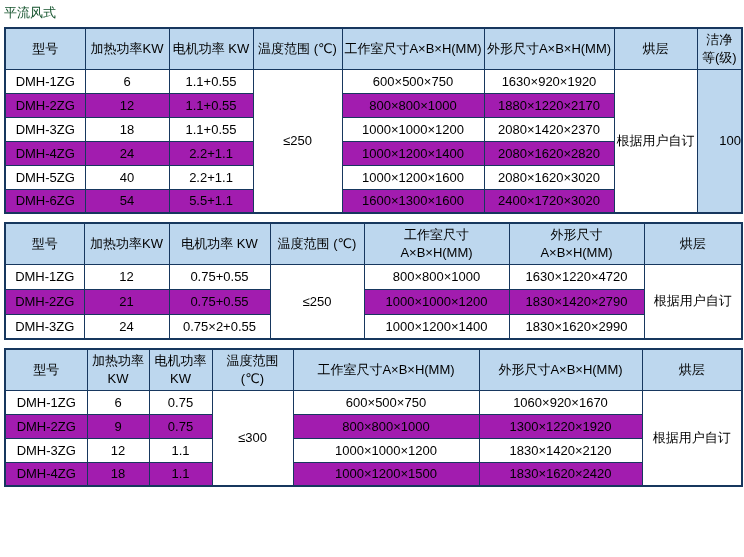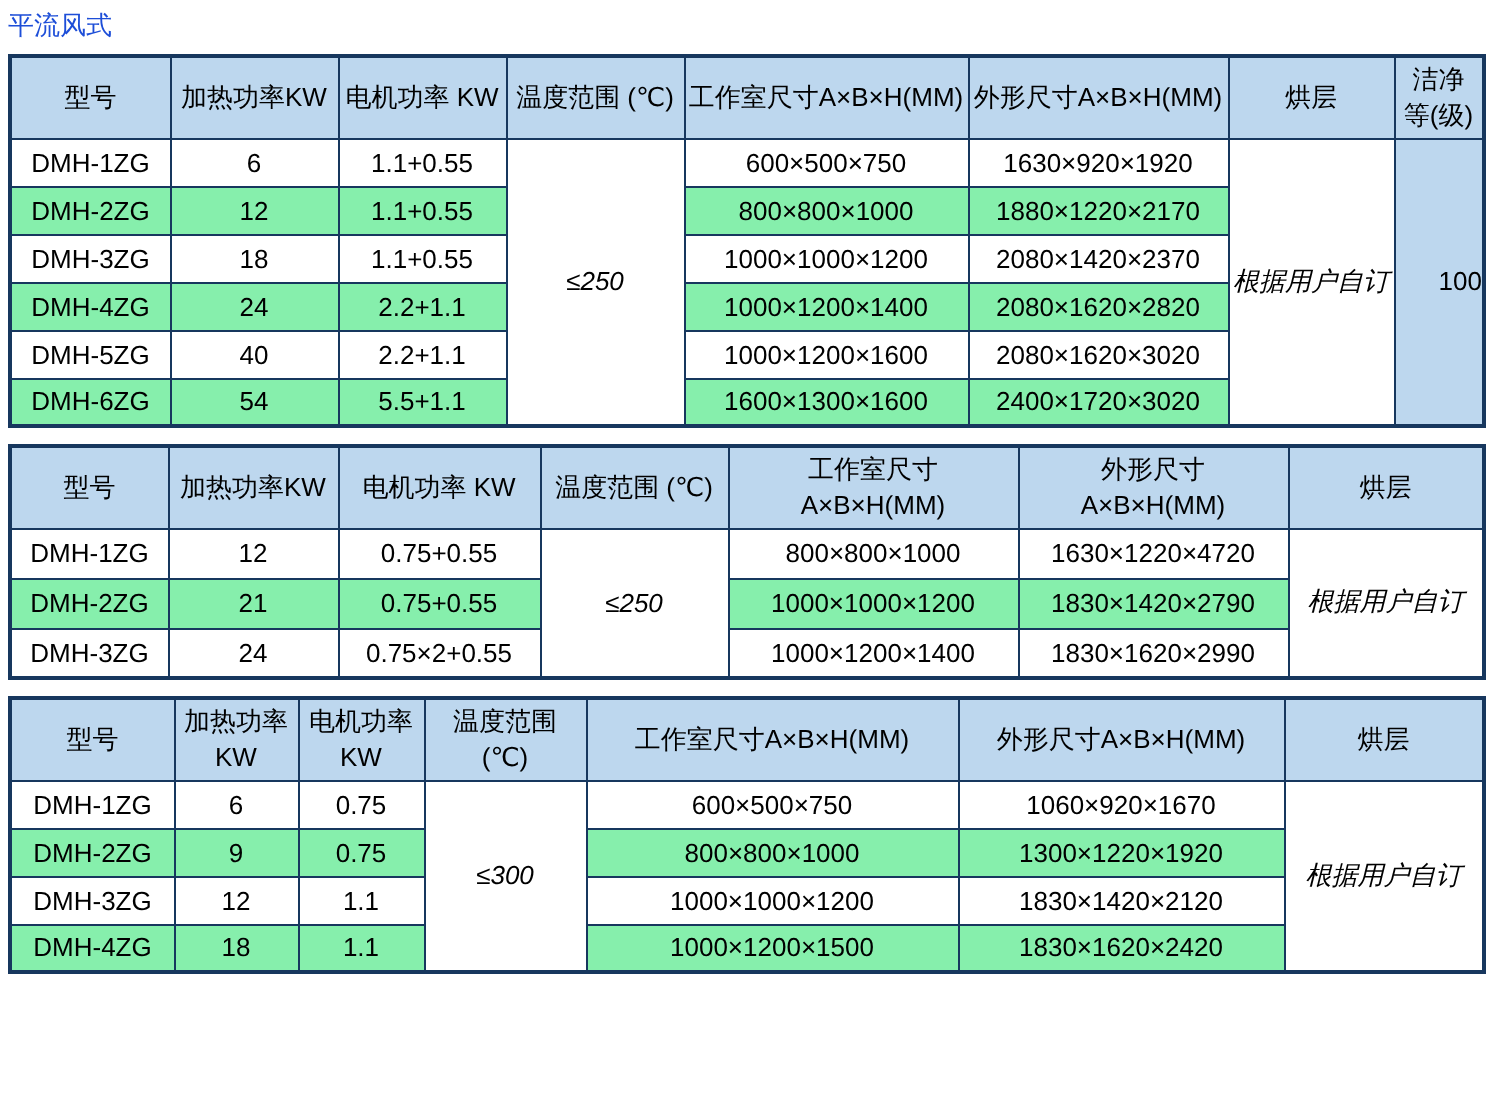--- a/index.html
+++ b/index.html
@@ -3,42 +3,42 @@
 <meta charset="utf-8">
 <style>
   html, body { margin:0; padding:0; }
   body {
     width:744px; height:557px; overflow:hidden;
     background:#ffffff; color:#000000;
     font-family:"Liberation Sans","DejaVu Sans",sans-serif;
   }
   .page { padding:5px 3px 0 4px; }
   .sec-title {
-    font-size:13px; line-height:16px; color:#1d4ed8;
+    font-size:13px; line-height:16px; color:#14532d;
     margin:0 0 6px 0;
   }
   section + section { margin-top:8px; }
   table {
     border-collapse:collapse; table-layout:fixed;
     width:737px;
     border:2px solid #17375E;
   }
   th, td {
     border:1px solid #17375E;
     text-align:center; vertical-align:middle;
     font-size:13px; font-weight:normal;
     padding:0; overflow:hidden; white-space:nowrap;
     background:#ffffff;
   }
   th { line-height:18px; background:#BDD7EE; }
   thead tr { height:41px; }
   tbody tr { height:24px; }
   section.s2 tbody tr { height:25px; }
-  tr.stripe td { background:#86efac; }
-  td.bg-white { background:#ffffff !important;font-style:italic; }
+  tr.stripe td { background:#a21caf; }
+  td.bg-white { background:#ffffff !important; }
   td.bg-blue { background:#BDD7EE !important;text-align:right; }
 </style>
 </head>
 <body>
 
 <div class="page">
 
   <section class="s1">
     <div class="sec-title">平流风式</div>
     <table>

